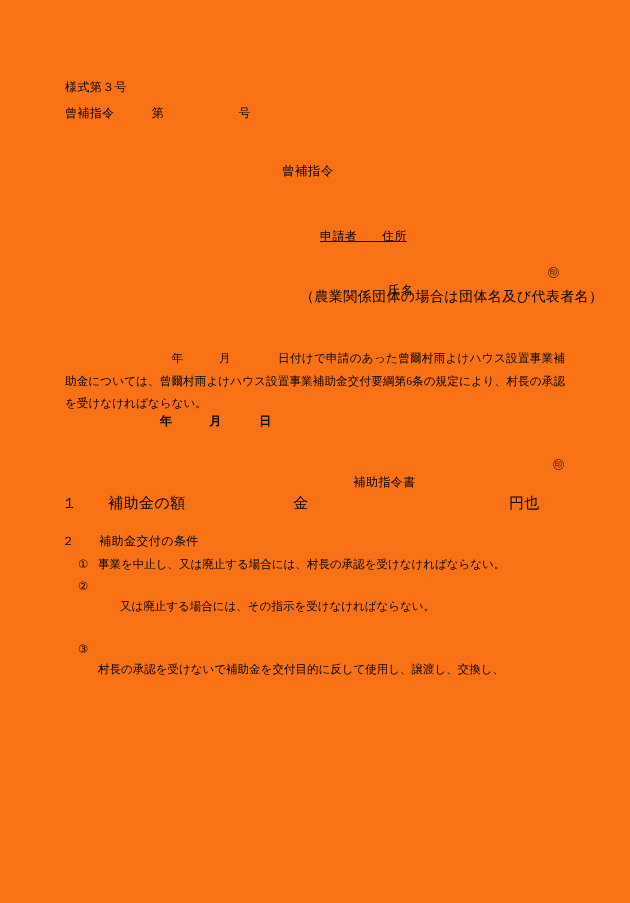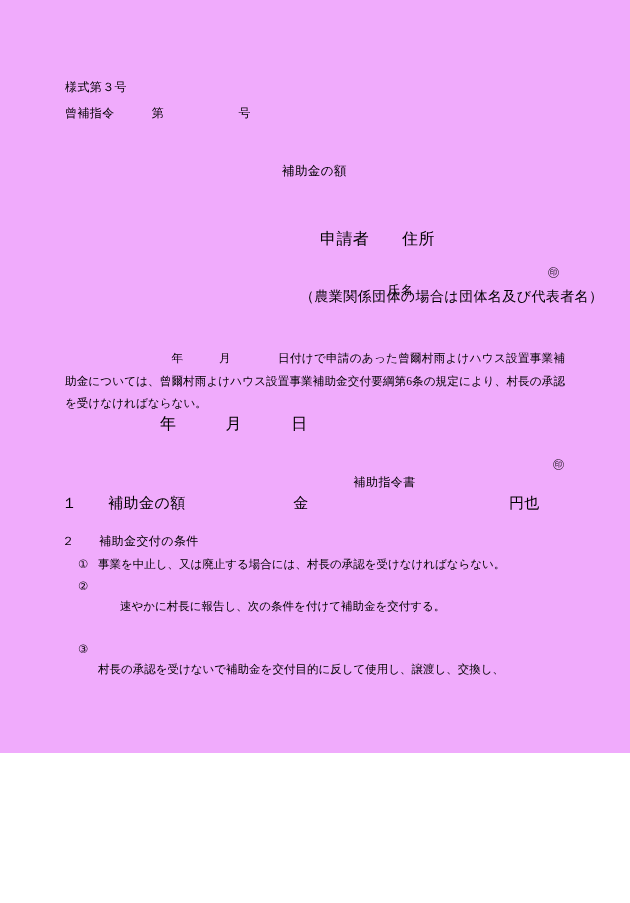--- a/index.html
+++ b/index.html
@@ -11,52 +11,52 @@
     width: 630px;
     height: 903px;
     font-family: "Liberation Serif", "DejaVu Serif", serif;
     color: #000000;
     position: relative;
     overflow: hidden;
   }
   .page {
     position: relative;
     width: 630px;
-    height: 753px;
-    background: #f0abfc;
+    height: 903px;
+    background: #f97316;
     box-sizing: border-box;
   }
   .row {
     position: absolute;
     white-space: pre;
     font-size: 11.5px;
     line-height: 1.5;
     letter-spacing: 0.4px;
   }
   .form-no       { left: 65px;  top: 78px;  font-size: 12px; }
   .doc-no        { left: 65px;  top: 104px; font-size: 12px; }
   .doc-title     { left: 282px; top: 162px; font-size: 12.5px; }
-  .applicant     { left: 320px; top: 227px; font-size: 16px; }
+  .applicant     { left: 320px; top: 227px; font-size: 12px; text-decoration: underline; }
   .name-line     { left: 375px; top: 263px; font-size: 12px; width: 185px; }
   .name-seal     { position: absolute; right: 0; top: 0; font-size: 12px; }
   .group-note    { left: 300px; top: 286px; font-size: 14px; }
 
   .body-block {
     position: absolute;
     left: 65px;
     top: 348px;
     width: 500px;
     font-size: 11.6px;
     line-height: 1.95;
     text-align: justify;
   }
   .body-block p { margin: 0; }
   .indent-first { text-indent: 0; }
 
-  .date-line     { left: 160px; top: 412px; font-size: 16px; }
+  .date-line     { left: 160px; top: 412px; font-size: 12px; font-weight: bold; }
   .mayor-line    { left: 340px; top: 455px; font-size: 12px; width: 225px; }
   .mayor-seal    { position: absolute; right: 0; top: 0; font-size: 12px; }
 
   .item1         { left: 62px;  top: 492px; font-size: 15px; }
   .item2         { left: 62px;  top: 532px; font-size: 12px; }
 
   .cond-list {
     position: absolute;
     left: 78px;
     top: 554px;
@@ -83,21 +83,21 @@
 </style>
 </head>
 <body>
 
 <div class="page">
 
   <div class="row form-no">様式第３号</div>
 
   <div class="row doc-no">曾補指令　　　第　　　　　　号</div>
 
-  <div class="row doc-title">補助金の額</div>
+  <div class="row doc-title">曾補指令</div>
 
   <div class="row applicant">申請者　　住所</div>
 
   <div class="row name-line">
     <span>氏名</span>
     <span class="name-seal">㊞</span>
   </div>
 
   <div class="row group-note">（農業関係団体の場合は団体名及び代表者名）</div>
 
@@ -119,21 +119,21 @@
   <div class="cond-list">
 
     <div class="cond">
       <div class="cond-mark">①</div>
       <div class="cond-text">事業を中止し、又は廃止する場合には、村長の承認を受けなければならない。</div>
     </div>
 
     <div class="cond">
       <div class="cond-mark">②</div>
       <div class="cond-text">
-        <span class="cont">速やかに村長に報告し、次の条件を付けて補助金を交付する。</span>
+        <span class="cont">又は廃止する場合には、その指示を受けなければならない。</span>
       </div>
     </div>
 
     <div class="cond">
       <div class="cond-mark">③</div>
       <div class="cond-text">
         <span>村長の承認を受けないで補助金を交付目的に反して使用し、譲渡し、交換し、</span>
       </div>
     </div>
 

